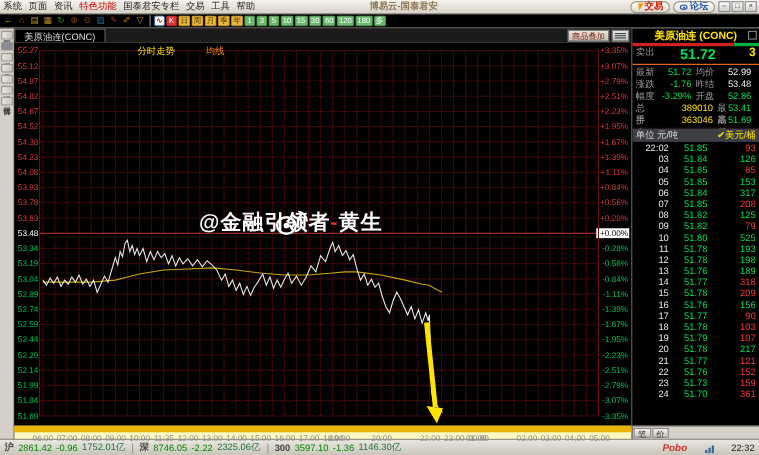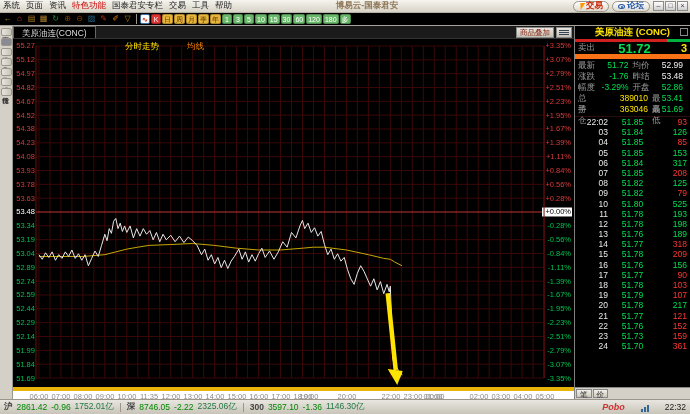--- a/index.html
+++ b/index.html
@@ -43,30 +43,30 @@
   .layoutbtn{width:16px;height:11px;background:linear-gradient(#e8e5dd,#c4c0b4);border:1px solid #888;display:flex;flex-direction:column;justify-content:center;gap:1px;padding:0 2px;cursor:pointer;}
   .layoutbtn i{display:block;height:1px;background:#345;}
   .canvas{flex:1;position:relative;min-height:0;}
   .canvas svg{position:absolute;inset:0;width:100%;height:100%;}
   .legend{position:absolute;left:112px;top:2px;font-size:8.5px;display:flex;gap:28px;}
   .legend .l1{color:#ffe400;}
   .legend .l2{color:#ff8800;}
   .watermark{position:absolute;left:168px;top:150px;display:flex;align-items:center;gap:7px;color:#fff;text-shadow:0 0 2px rgba(0,0,0,.8);}
   .watermark .wm-text{font-size:19px;font-weight:bold;letter-spacing:1px;white-space:nowrap;}
   .watermark .wm-dash{color:#e03030;}
-  .xaxis{height:12px;flex:0 0 12px;background:#ffffff;position:relative;border-top:4px solid #eab308;text-decoration:underline;}
+  .xaxis{height:12px;flex:0 0 12px;background:#fef9c3;position:relative;border-top:6px solid #eab308;text-decoration:underline;}
   .xaxis span{position:absolute;top:1px;transform:translateX(-50%);font-size:7.5px;color:#8a8a8a;white-space:nowrap;}
   
   .quote{width:115px;flex:0 0 115px;background:#000;display:flex;flex-direction:column;font-size:8.5px;min-height:0;}
   .q-head{height:13px;flex:0 0 13px;display:flex;align-items:center;justify-content:center;color:#ffe400;font-weight:bold;font-size:9.5px;position:relative;}
   .q-head .panelbox{position:absolute;right:2px;top:2px;width:8px;height:8px;border:1px solid #888;}
   .strength{height:3px;flex:0 0 3px;display:flex;}
   .strength .s-red{background:#d02020;}
   .strength .s-green{background:#00b040;}
-  .q-row{display:flex;align-items:center;padding:0 3px;border-bottom:5px solid #f97316;}
+  .q-row{display:flex;padding:0 3px;border-bottom:1px solid #f97316;}
   .q-bidask{height:17px;flex:0 0 17px;}
   .q-label{color:#9a9a9a;width:24px;}
   .ba-price{font-size:13px;font-weight:bold;color:#00e050;flex:1;text-align:center;}
   .ba-size{font-size:11px;font-weight:bold;color:#ffe400;min-width:20px;text-align:right;}
   .q-stats{padding:1px 0;border-bottom:1px solid #2a0d0d;}
   .q-srow{display:flex;height:11px;line-height:11px;padding:0 3px;}
   .q-srow .lab{color:#9a9a9a;width:22px;}
   .q-srow .val{flex:1;text-align:right;padding-right:4px;}
   .c-green{color:#00e050;} .c-yellow{color:#ffe400;margin-left:32px;} .c-white{color:#f0f0f0;} .c-red{color:#ff3535;}
   .q-unit{height:12px;flex:0 0 12px;background:#3d3d44;display:flex;align-items:center;padding:0 3px;color:#ddd;}
@@ -314,20 +314,29 @@
             <line x1="532" y1="7" x2="532" y2="340" stroke="#6a1212" stroke-width="1"></line>
             <polyline points="26.0,218.1 48.0,218.1 70.0,218.1 92.0,216.3 103.0,213.5 114.0,210.7 125.0,208.8 136.0,207.0 158.0,206.1 180.0,205.1 202.0,207.0 224.0,209.8 246.0,211.6 268.0,211.6 290.0,209.8 301.0,208.8 312.0,208.8 334.0,211.6 356.0,216.3 371.4,220.0 378.0,220.9 382.4,223.7 389.7,227.4" fill="none" stroke="#c8a800" stroke-width="1"></polyline>
             <polyline points="26.0,216.3 29.3,220.9 32.6,214.4 35.9,219.1 39.2,213.5 42.5,221.9 45.8,216.3 49.1,220.0 52.4,213.5 55.7,218.1 59.0,211.6 62.3,220.0 65.6,215.4 68.9,221.9 72.2,216.3 75.5,227.4 78.8,220.0 82.1,212.6 85.4,218.1 88.7,207.0 92.0,195.8 94.2,202.3 96.4,190.2 98.6,194.9 100.8,182.8 103.0,180.0 105.2,190.2 107.4,184.7 109.6,193.0 111.8,187.5 114.0,194.0 117.3,187.5 120.6,199.5 123.9,190.2 127.2,197.7 130.5,190.2 133.8,195.8 137.1,192.1 140.4,201.4 143.7,194.0 147.0,203.3 150.3,195.8 153.6,201.4 158.0,196.8 162.4,203.3 166.8,197.7 171.2,204.2 175.6,198.6 180.0,202.3 184.4,207.0 188.8,216.3 192.1,210.7 195.4,221.9 198.7,216.3 202.0,225.6 205.3,219.1 208.6,229.3 211.9,221.9 215.2,230.2 218.5,222.8 221.8,218.1 226.2,210.7 229.5,220.9 232.8,213.5 236.1,223.7 239.4,216.3 242.7,222.8 246.0,215.4 249.3,209.8 252.6,219.1 257.0,212.6 261.4,220.9 265.8,213.5 270.2,203.3 274.6,208.8 279.0,194.0 283.4,199.5 287.8,186.5 290.0,181.9 292.2,190.2 295.5,184.7 298.8,194.0 302.1,189.3 305.4,197.7 308.7,193.0 312.0,206.1 315.3,216.3 318.6,210.7 321.9,220.9 325.2,215.4 328.5,222.8 331.8,219.1 335.1,231.2 338.4,240.5 341.7,246.1 345.0,234.9 348.3,227.4 351.6,233.0 354.9,240.5 358.2,247.9 361.5,240.5 364.8,251.6 368.1,243.3 371.4,255.4 374.7,246.1 376.9,253.5 378.0,247.9 379.1,278.6 380.2,318.6 381.3,324.2 382.4,326.0 384.2,329.8 385.7,331.6 387.2,340.0 388.6,334.4 389.7,337.2" fill="none" stroke="#e8e8e8" stroke-width="1"></polyline>
             <line x1="375.4" y1="255" x2="383.4" y2="332" stroke="#ffe400" stroke-width="4.5"></line>
             <polygon points="384.9,347 375.4,331 390.4,333" fill="#ffe400"></polygon>
           </svg>
         <div class="legend">
           <span class="l1">分时走势</span>
           <span class="l2">均线</span>
         </div>
+        <div class="watermark">
+          <svg width="30" height="26" viewBox="0 0 30 26">
+            <ellipse cx="11" cy="16" rx="8.5" ry="7.5" fill="none" stroke="#fff" stroke-width="2.2"></ellipse>
+            <circle cx="11" cy="16" r="2.6" fill="#fff"></circle>
+            <path d="M20 9 q4 .5 5.5 4.5" fill="none" stroke="#fff" stroke-width="2" stroke-linecap="round"></path>
+            <path d="M22.5 3.5 q6 1.5 7 8" fill="none" stroke="#fff" stroke-width="2" stroke-linecap="round"></path>
+          </svg>
+          <span class="wm-text"><span>@金融引领者</span><span class="wm-dash">-</span><span>黄生</span></span>
+        </div>
       </div>
       <div class="xaxis" id="xaxis">
           <span style="left: 26px;">06:00</span>
           <span style="left: 48px;">07:00</span>
           <span style="left: 70px;">08:00</span>
           <span style="left: 92px;">09:00</span>
           <span style="left: 114px;">10:00</span>
           <span style="left: 136px;">11:35</span>
           <span style="left: 158px;">12:00</span>
           <span style="left: 180px;">13:00</span>
@@ -389,20 +398,25 @@
             <span class="lab">最高</span>
             <span class="val c-green">53.41</span>
           </div>
           <div class="q-srow">
             <span class="lab">持仓</span>
             <span class="val c-yellow">363046</span>
             <span class="lab">最低</span>
             <span class="val c-green">51.69</span>
           </div>
         </div>
+      <div class="q-unit">
+        <span>单位</span>&nbsp;
+        <span>元/吨</span>
+        <span class="check"><span>✔</span><span>美元/桶</span></span>
+      </div>
       <div class="ticks" id="ticks">
           <div class="trow">
             <span class="t">22:02</span>
             <span class="p c-green">51.85</span>
             <span class="v c-red">93</span>
           </div>
           <div class="trow">
             <span class="t">03</span>
             <span class="p c-green">51.84</span>
             <span class="v c-green">126</span>

